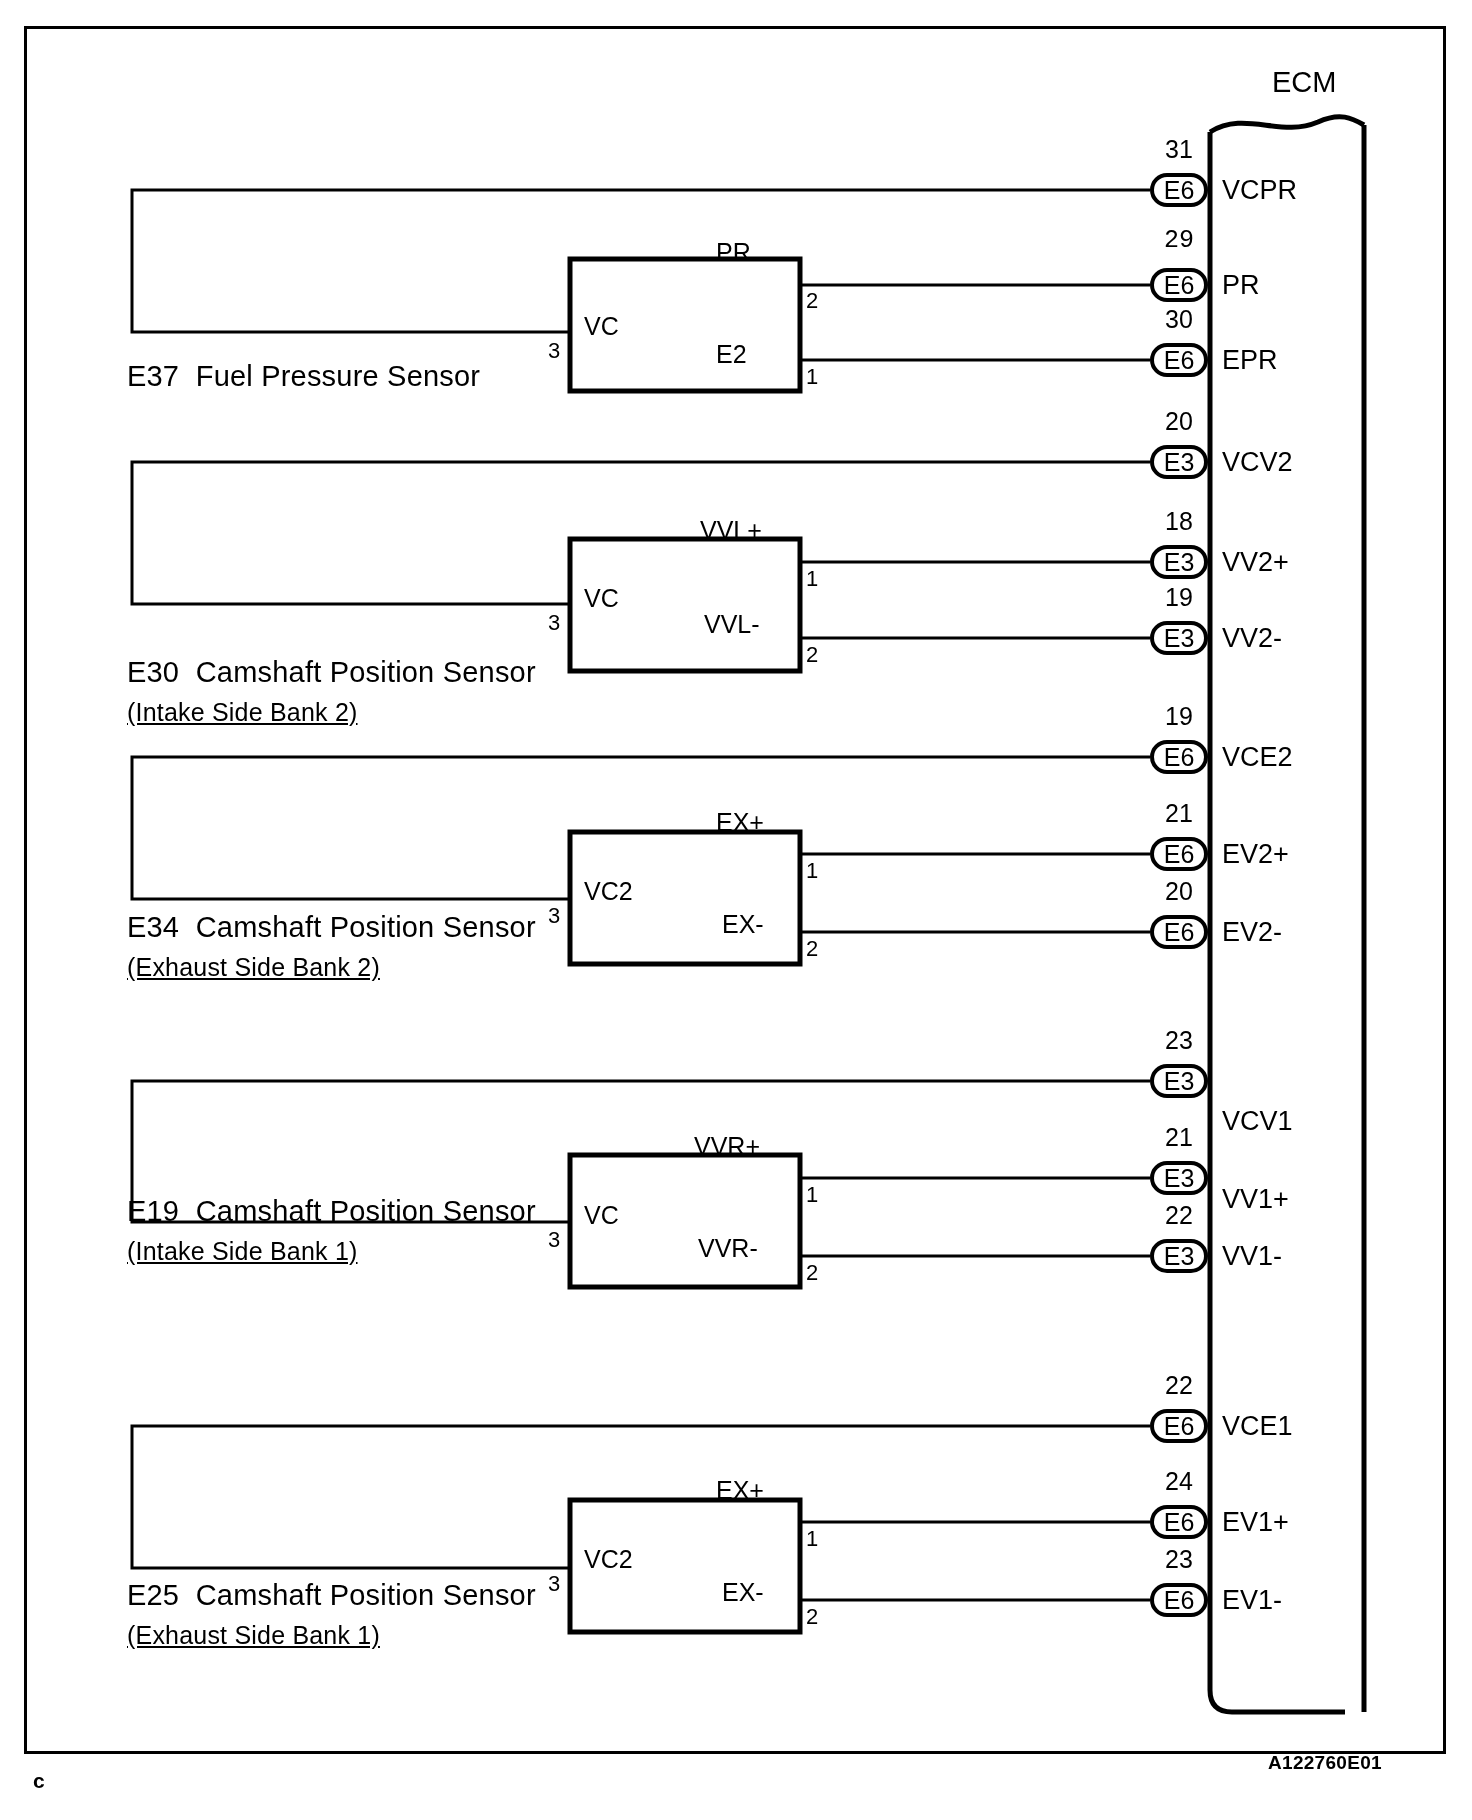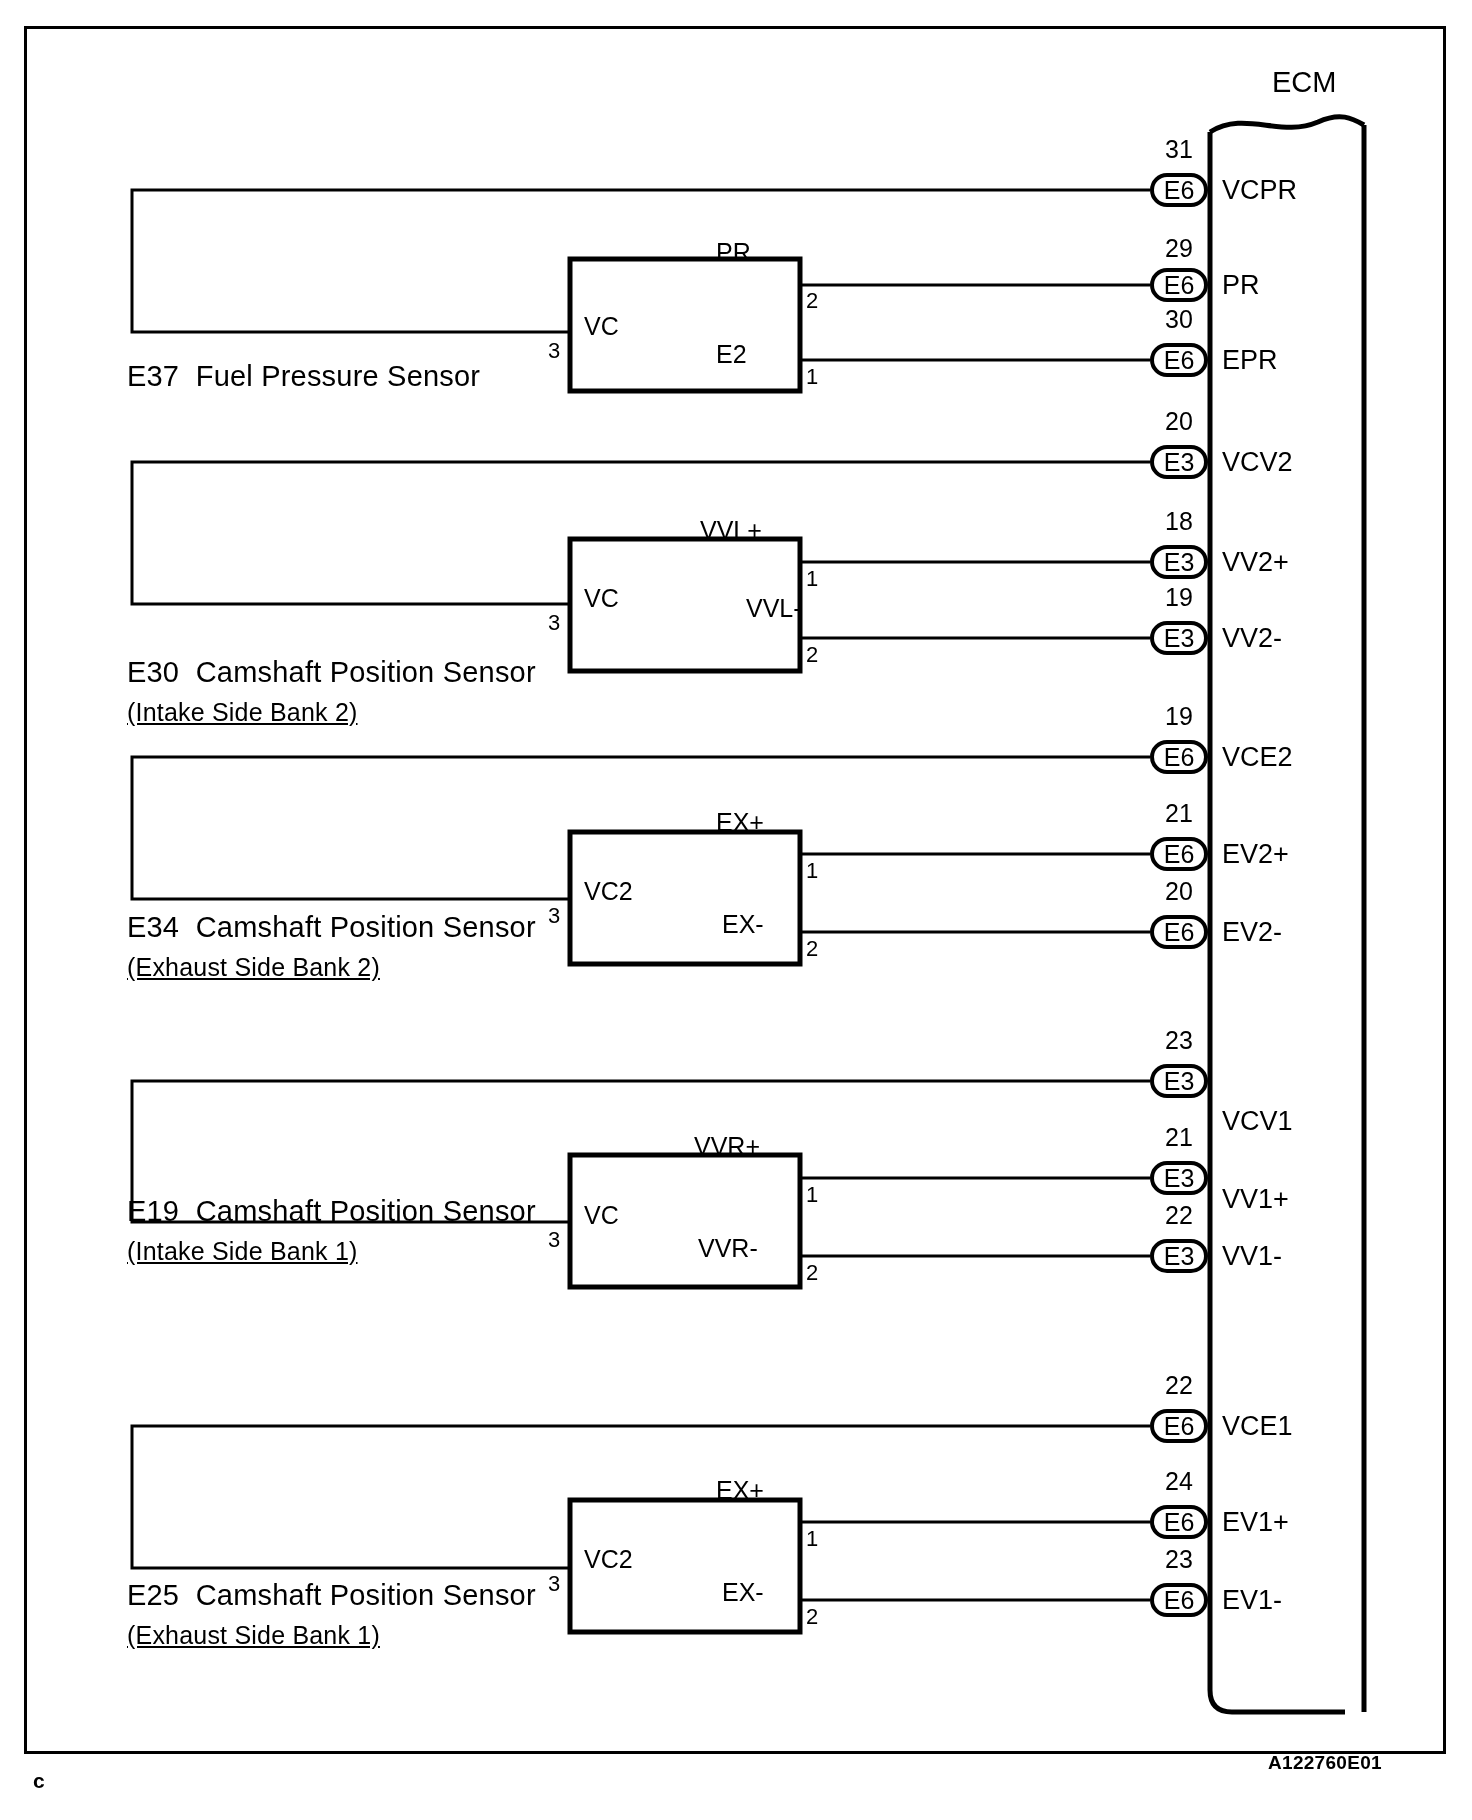--- a/index.html
+++ b/index.html
@@ -133,21 +133,21 @@
     <path d="M 800 1600 L 1150 1600" stroke="#000" stroke-width="3" fill="none"></path>
     <rect x="570" y="1500" width="230" height="132" stroke="#000" stroke-width="5" fill="#fff"></rect>
   </svg>
 
   <div class="txt ecm-title" style="left:1272px; top:68px;">ECM</div>
 
   <div class="txt ecm-pin-num" style="left:1150px; top:137px; width:58px;">31</div>
   <div class="conn-oval" style="left:1150px; top:173px;">E6</div>
   <div class="txt ecm-pin-name" style="left:1222px; top:177px;">VCPR</div>
 
-  <div class="txt ecm-pin-num" style="left:1150px; top:236px; width:58px;">29</div>
+  <div class="txt ecm-pin-num" style="left:1150px; top:228px; width:58px;font-family:Liberation Mono, monospace;">29</div>
   <div class="conn-oval" style="left:1150px; top:268px;">E6</div>
   <div class="txt ecm-pin-name" style="left:1222px; top:272px;">PR</div>
 
   <div class="txt ecm-pin-num" style="left:1150px; top:307px; width:58px;">30</div>
   <div class="conn-oval" style="left:1150px; top:343px;">E6</div>
   <div class="txt ecm-pin-name" style="left:1222px; top:347px;">EPR</div>
 
   <div class="txt ecm-pin-num" style="left:1150px; top:409px; width:58px;">20</div>
   <div class="conn-oval" style="left:1150px; top:445px;">E3</div>
   <div class="txt ecm-pin-name" style="left:1222px; top:449px;">VCV2</div>
@@ -201,21 +201,21 @@
   <div class="txt port-label" style="left:716px; top:240px;">PR</div>
   <div class="txt pin-num-small" style="left:806px; top:290px;">2</div>
   <div class="txt port-label" style="left:716px; top:342px;">E2</div>
   <div class="txt pin-num-small" style="left:806px; top:366px;">1</div>
   <div class="txt sensor-name" style="left:127px; top:362px;">E37  Fuel Pressure Sensor</div>
 
   <div class="txt port-label" style="left:584px; top:586px;">VC</div>
   <div class="txt pin-num-small" style="left:548px; top:612px;">3</div>
   <div class="txt port-label" style="left:700px; top:518px;">VVL+</div>
   <div class="txt pin-num-small" style="left:806px; top:568px;">1</div>
-  <div class="txt port-label" style="left:704px; top:596px;margin-left:42px;">VVL-</div>
+  <div class="txt port-label" style="left:704px; top:612px;">VVL-</div>
   <div class="txt pin-num-small" style="left:806px; top:644px;">2</div>
   <div class="txt sensor-name" style="left:127px; top:658px;">E30  Camshaft Position Sensor</div>
   <div class="txt sensor-sub" style="left:127px; top:700px;">(Intake Side Bank 2)</div>
 
   <div class="txt port-label" style="left:584px; top:879px;">VC2</div>
   <div class="txt pin-num-small" style="left:548px; top:905px;">3</div>
   <div class="txt port-label" style="left:716px; top:810px;">EX+</div>
   <div class="txt pin-num-small" style="left:806px; top:860px;">1</div>
   <div class="txt port-label" style="left:722px; top:912px;">EX-</div>
   <div class="txt pin-num-small" style="left:806px; top:938px;">2</div>

